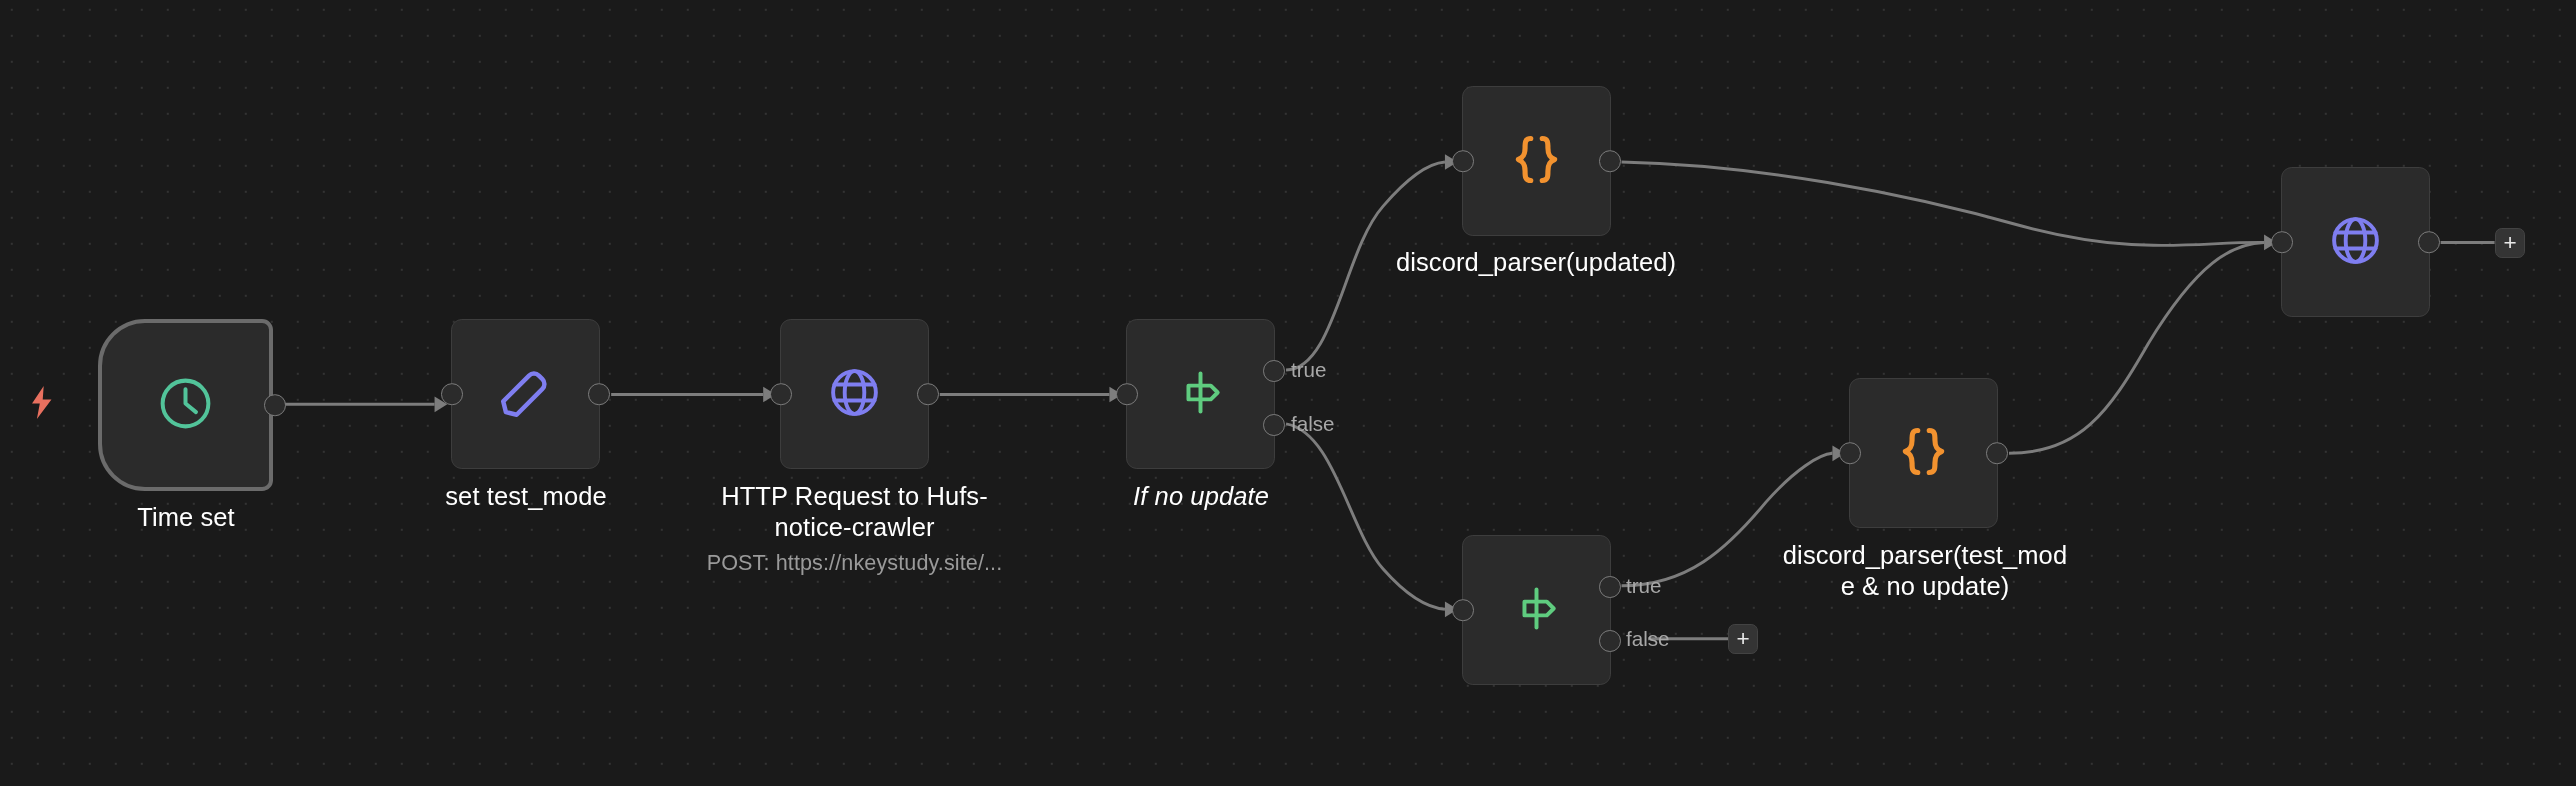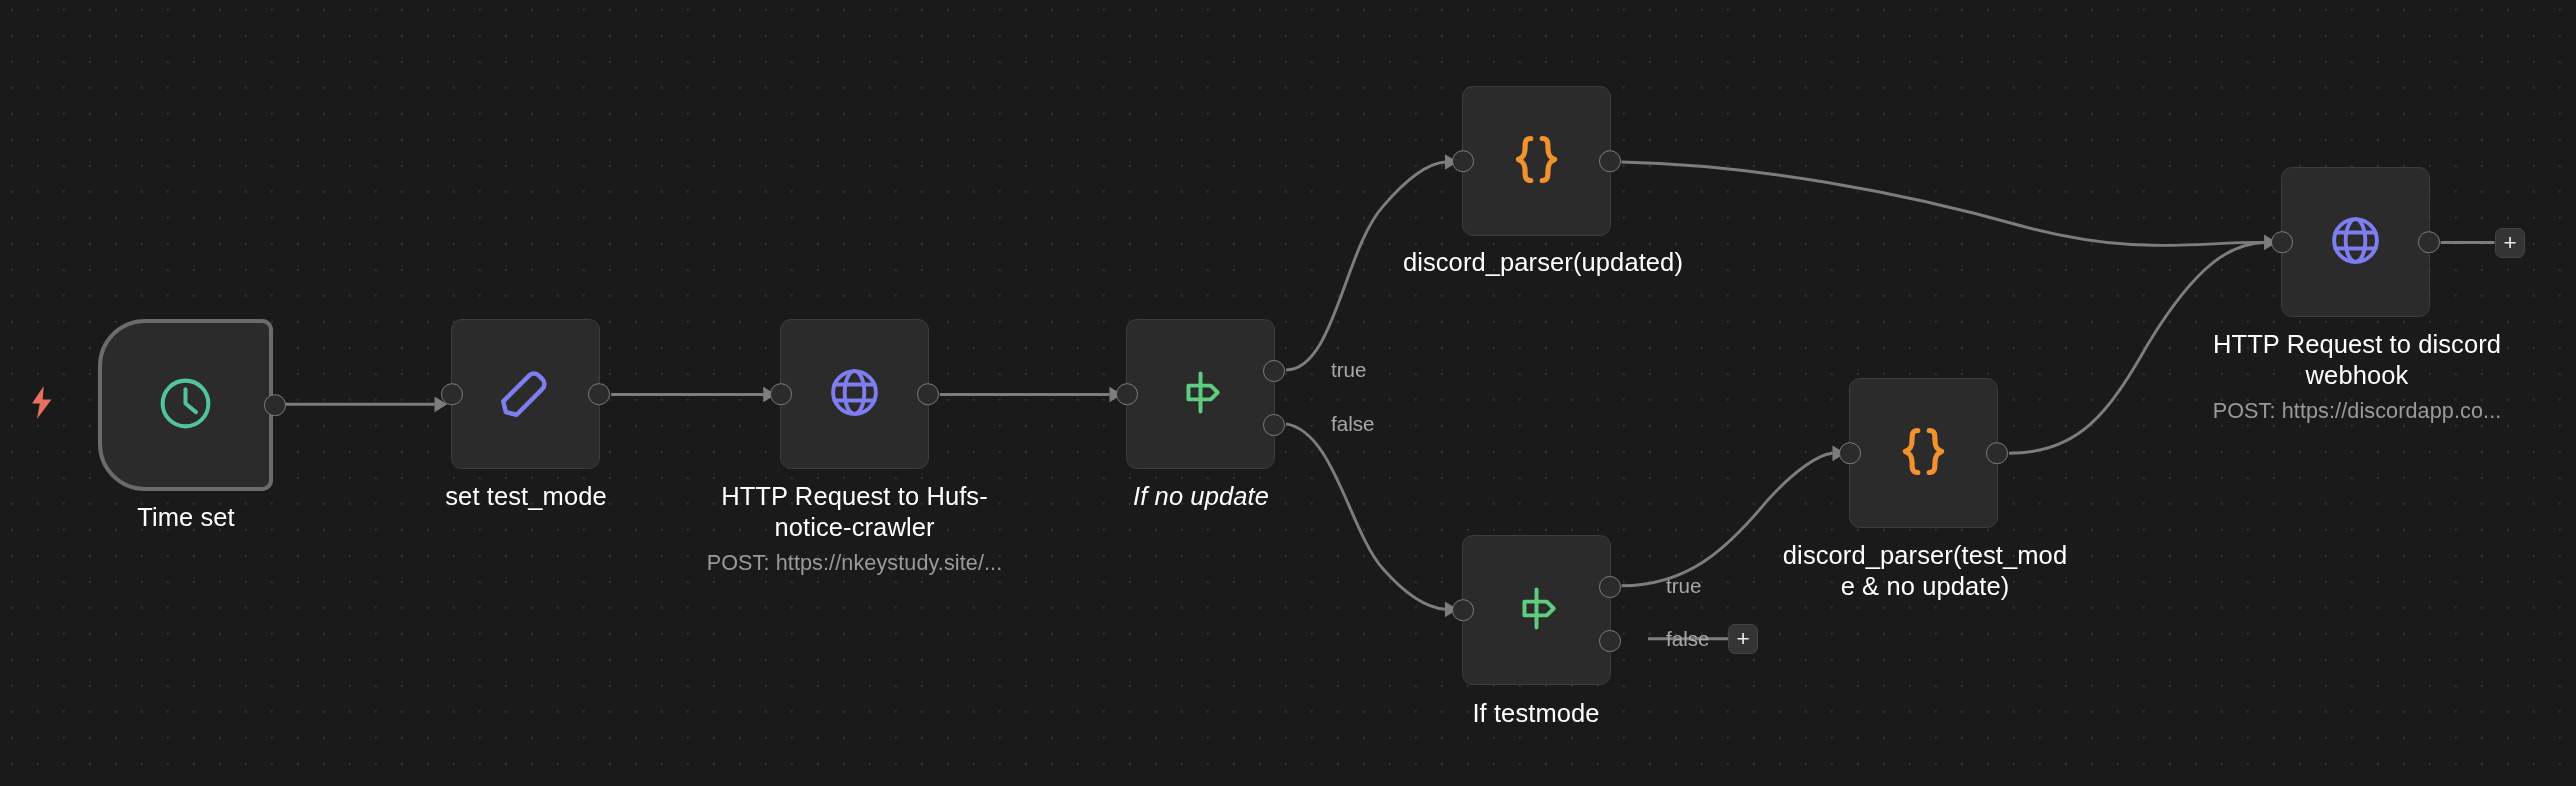--- a/index.html
+++ b/index.html
@@ -89,21 +89,20 @@
   }
 
   
   .branch-label {
     position: absolute;
     color: #a8a8a8;
     font-size: 20.6px;
     font-family: "Liberation Sans", sans-serif;
     white-space: nowrap;
     transform: translateY(-50%);
-    margin-left: 40px;
   }
 
   
   .plus-btn {
     position: absolute;
     width: 30px;
     height: 30px;
     border-radius: 6.9px;
     background: #343434;
     border: 1px solid #434343;
@@ -233,40 +232,37 @@
   <div class="node" style="left:1462px; top:86px; width:149px; height:150px;">
     <span class="port in"></span>
     <span class="node-icon">
       <svg viewBox="0 0 64 64" width="61" height="61" fill="none" stroke="#f2922f" stroke-width="5.4" stroke-linecap="round" stroke-linejoin="round">
         <path d="M26 10 C20 10 20 14 20 20 C20 27 18 30 13 32 C18 34 20 37 20 44 C20 50 20 54 26 54"></path>
         <path d="M38 10 C44 10 44 14 44 20 C44 27 46 30 51 32 C46 34 44 37 44 44 C44 50 44 54 38 54"></path>
       </svg>
     </span>
     <span class="port out"></span>
   </div>
-  <div class="node-label" style="left:1389px; top:247px; width:294px;text-align:right;">
+  <div class="node-label" style="left:1389px; top:247px; width:294px;">
     <span>discord_parser(updated)</span>
   </div>
 
   <div class="node" style="left:1462px; top:535px; width:149px; height:150px;">
     <span class="port in"></span>
     <span class="node-icon">
       <svg viewBox="0 0 64 64" width="55" height="55" fill="none" stroke="#5fcc7f" stroke-width="4.6" stroke-linecap="round" stroke-linejoin="round">
         <path d="M32 10 L32 54"></path>
         <path d="M18 24 L44 24 L52 32 L44 40 L18 40 Z"></path>
       </svg>
     </span>
     <span class="port out multi" style="top:40px;"></span>
     <span class="port out multi" style="top:94px;"></span>
   </div>
   <div class="branch-label" style="left:1626px; top:586px;">true</div>
   <div class="branch-label" style="left:1626px; top:639px;">false</div>
-  <div class="node-label" style="left:1389px; top:698px; width:294px;">
-    <span>If testmode</span>
-  </div>
 
   <div class="plus-btn" style="left:1728px; top:624px;">
     <span>+</span>
   </div>
 
   <div class="node" style="left:1849px; top:378px; width:149px; height:150px;">
     <span class="port in"></span>
     <span class="node-icon">
       <svg viewBox="0 0 64 64" width="61" height="61" fill="none" stroke="#f2922f" stroke-width="5.4" stroke-linecap="round" stroke-linejoin="round">
         <path d="M26 10 C20 10 20 14 20 20 C20 27 18 30 13 32 C18 34 20 37 20 44 C20 50 20 54 26 54"></path>
@@ -284,24 +280,19 @@
     <span class="port in"></span>
     <span class="node-icon">
       <svg viewBox="0 0 64 64" width="57" height="57" fill="none" stroke="#7f7ef0" stroke-width="4.4" stroke-linecap="round">
         <circle cx="32" cy="32" r="24"></circle>
         <ellipse cx="32" cy="32" rx="11" ry="24"></ellipse>
         <path d="M9.5 23 L54.5 23 M9.5 41 L54.5 41"></path>
       </svg>
     </span>
     <span class="port out"></span>
   </div>
-  <div class="node-label" style="left:2190px; top:329px; width:334px;">
-    <span>HTTP Request to discord</span><br>
-    <span>webhook</span>
-    <span class="node-sublabel">POST: https://discordapp.co...</span>
-  </div>
 
   <div class="plus-btn" style="left:2495px; top:228px;">
     <span>+</span>
   </div>
 
 </div>
 
 
 </body></html>

